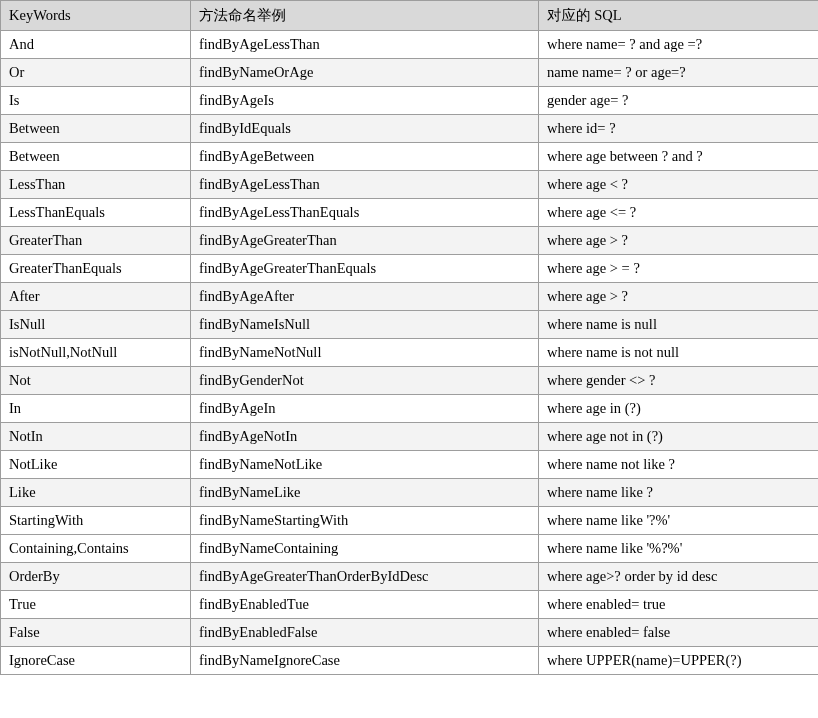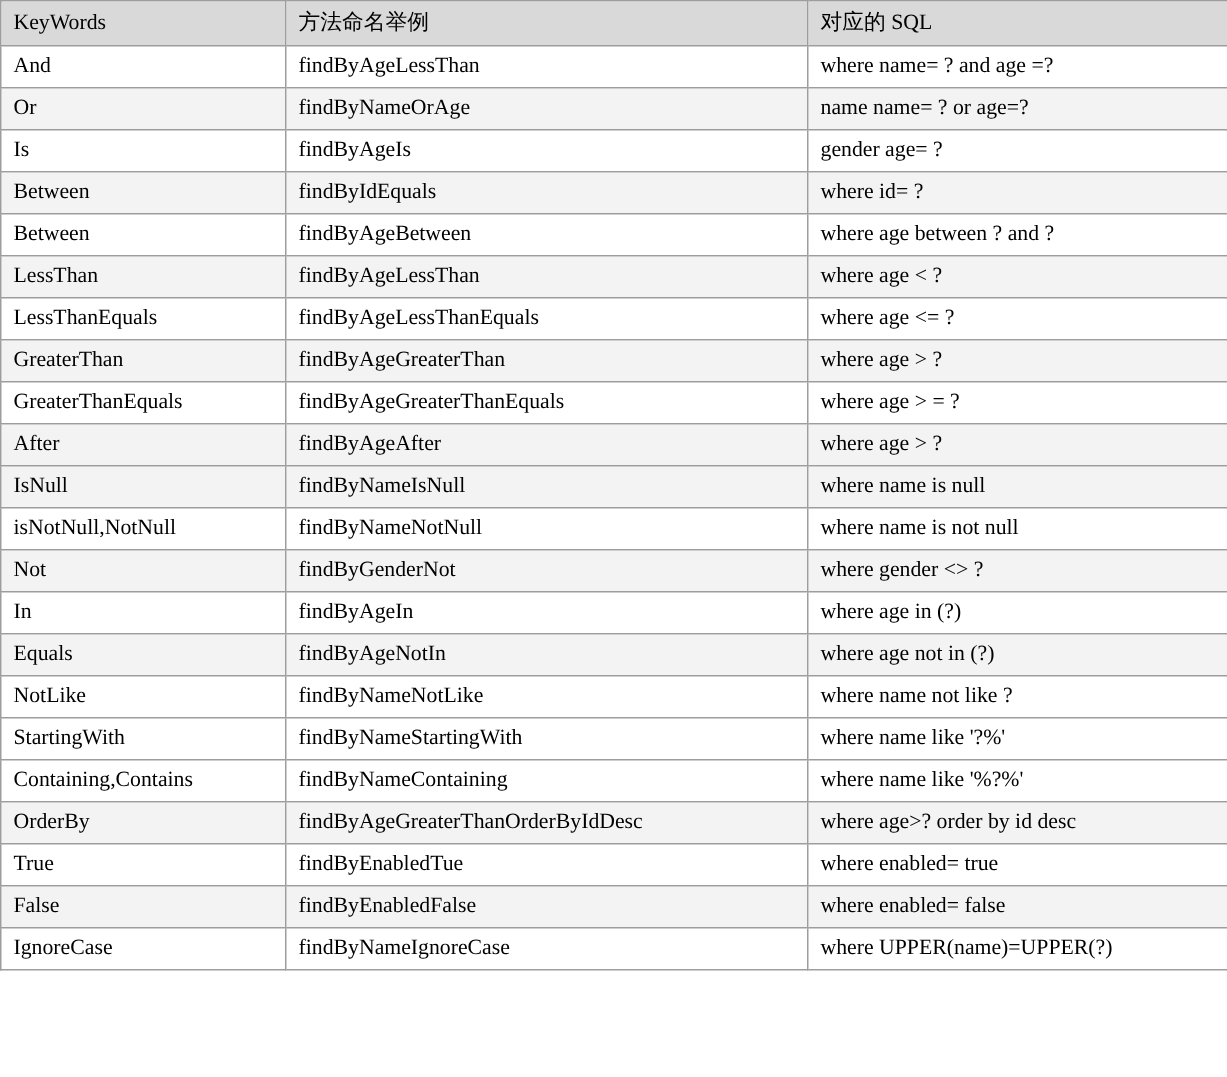--- a/index.html
+++ b/index.html
@@ -135,28 +135,33 @@
         <td class="cell-kw">Not</td>
         <td class="cell-method">findByGenderNot</td>
         <td class="cell-sql">where gender &lt;&gt; ?</td>
       </tr>
       <tr>
         <td class="cell-kw">In</td>
         <td class="cell-method">findByAgeIn</td>
         <td class="cell-sql">where age in (?)</td>
       </tr>
       <tr class="alt">
-        <td class="cell-kw">Equals</td>
+        <td class="cell-kw">NotIn</td>
         <td class="cell-method">findByAgeNotIn</td>
         <td class="cell-sql">where age not in (?)</td>
       </tr>
       <tr>
         <td class="cell-kw">NotLike</td>
         <td class="cell-method">findByNameNotLike</td>
         <td class="cell-sql">where name not like ?</td>
+      </tr>
+      <tr class="alt">
+        <td class="cell-kw">Like</td>
+        <td class="cell-method">findByNameLike</td>
+        <td class="cell-sql">where name like ?</td>
       </tr>
       <tr>
         <td class="cell-kw">StartingWith</td>
         <td class="cell-method">findByNameStartingWith</td>
         <td class="cell-sql">where name like '?%'</td>
       </tr>
       <tr>
         <td class="cell-kw">Containing,Contains</td>
         <td class="cell-method">findByNameContaining</td>
         <td class="cell-sql">where name like '%?%'</td>

